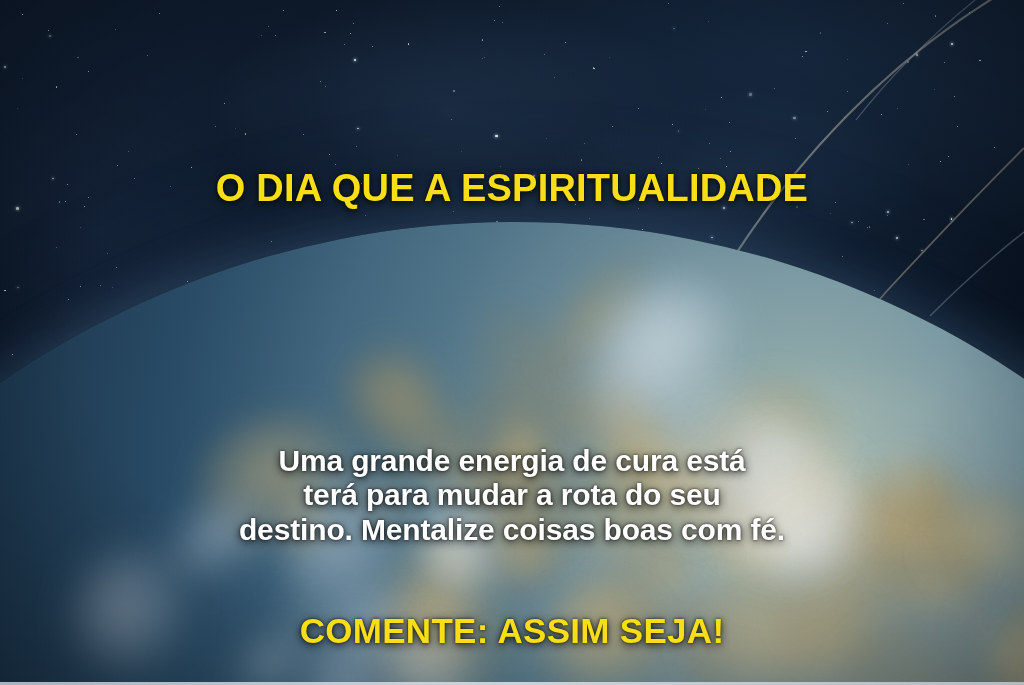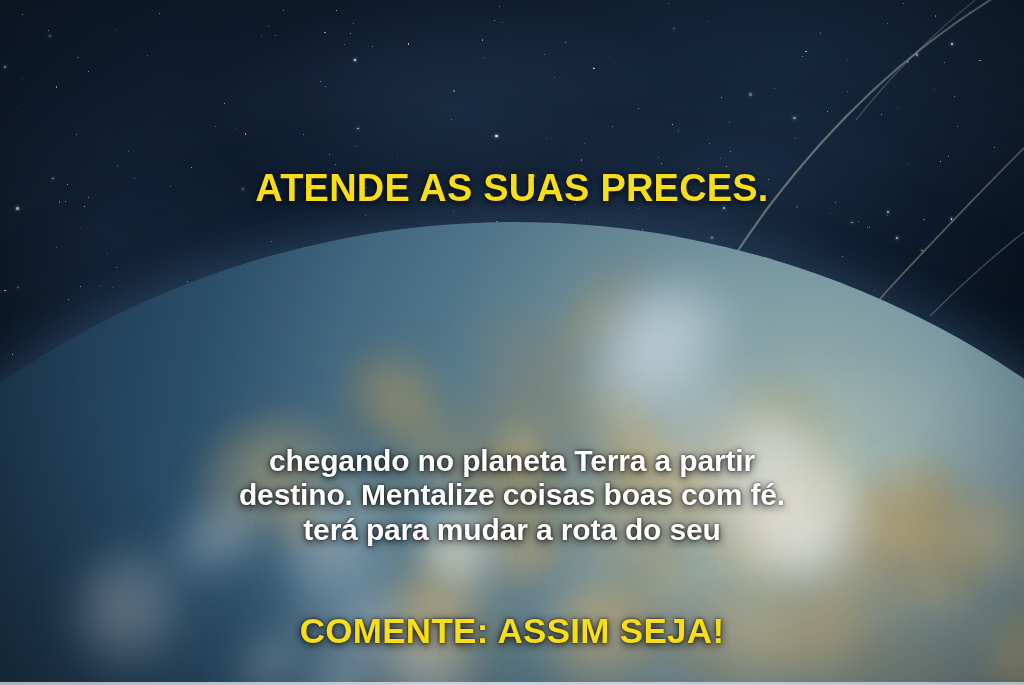--- a/index.html
+++ b/index.html
@@ -613,26 +613,26 @@
   </div>
   <div class="atmo-rim"></div>
   <div class="atmo-glow"></div>
   <div class="warm-glow"></div>
   <div class="vignette"></div>
 
   <div class="content">
 
 
     <div class="headline">
-      <span class="hl-line">ATENDE AS SUAS PRECES.</span>
+      <span class="hl-line">O DIA QUE A ESPIRITUALIDADE</span>
     </div>
 
     <div class="body-copy">
-      <span class="bc-line">chegando no planeta Terra a partir</span>
+      <span class="bc-line">Uma grande energia de cura está</span>
+      <span class="bc-line">terá para mudar a rota do seu</span>
       <span class="bc-line">destino. Mentalize coisas boas com fé.</span>
-      <span class="bc-line">terá para mudar a rota do seu</span>
     </div>
 
     <div class="cta">COMENTE: ASSIM SEJA!</div>
   </div>
 
   <div class="bottom-rule"></div>
 </div>
 
 </body></html>

